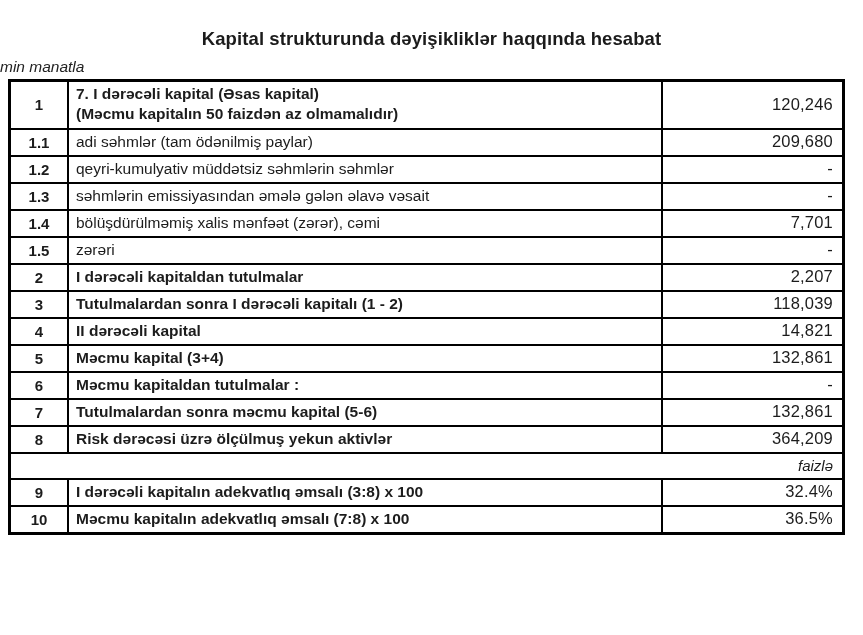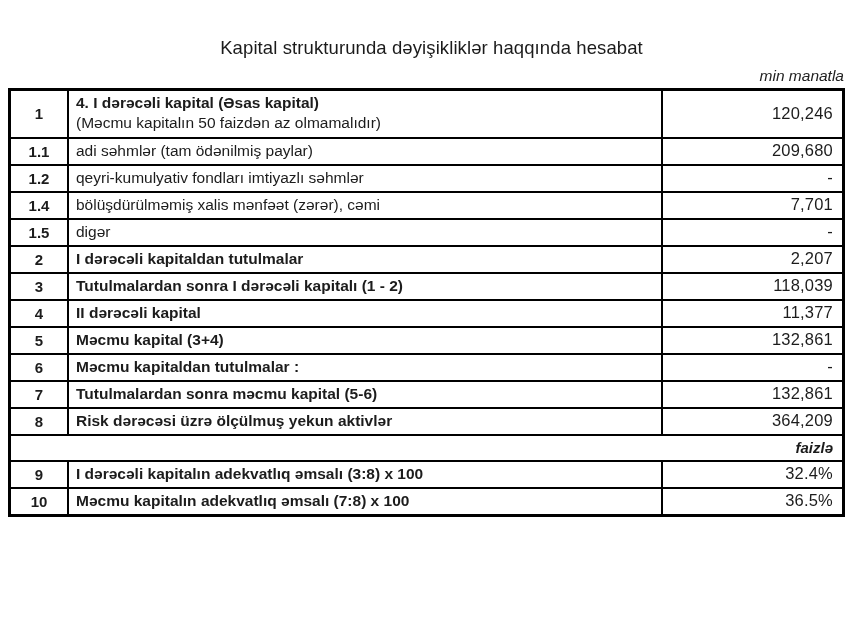--- a/index.html
+++ b/index.html
@@ -13,29 +13,28 @@
     -webkit-font-smoothing: antialiased;
   }
   .page {
     position: relative;
     width: 863px;
     height: 635px;
     overflow: hidden;
   }
   .report-title {
     margin: 0;
-    padding-top: 37px;
+    padding-top: 28px;
     text-align: center;
     font-size: 18.5px;
-    font-weight: normal;
+    font-weight: bold;
     letter-spacing: 0.1px;
     color: #1b1b1b;
   }
   .unit-note {
-    text-align: right;
     font-style: italic;
     font-size: 15.5px;
     margin: 8px 19px 3px 0;
     color: #222;
   }
   table.report {
     border-collapse: collapse;
     table-layout: fixed;
     width: 837px;
     margin-left: 8px;
@@ -63,72 +62,79 @@
     font-size: 16.5px;
     padding: 2px 9px 3px 4px;
     font-weight: normal;
     letter-spacing: 0.2px;
     margin-left: 20px;
   }
   tr.data-row { height: 17px; }
   tr.data-row.tall { height: 48px; }
   .label-main { line-height: 20px; }
   tr.bold .label-main { font-weight: bold; }
-  .label-sub { line-height: 20px; font-weight: normal; }
-  tr.note-row { height: 26px; font-weight: bold; }
+  .label-sub { line-height: 20px; font-weight: bold; }
+  tr.note-row { height: 26px; }
   td.note-cell {
     text-align: right;
     font-style: italic;
     font-size: 15px;
     padding: 1px 9px 2px 4px;
     border-left: none;
     border-right: none;
   }
 </style>
 </head>
 <body>
 
 <div class="page">
   <h1 class="report-title">Kapital strukturunda dəyişikliklər haqqında hesabat</h1>
   <div class="unit-note">min manatla</div>
   <table class="report">
     <tbody id="table-body">
         <tr class="data-row bold tall">
           <td class="col-no">1</td>
           <td class="col-label">
-            <div class="label-main">4. I dərəcəli kapital (Əsas kapital)</div>
+            <div class="label-main">7. I dərəcəli kapital (Əsas kapital)</div>
             <div class="label-sub">(Məcmu kapitalın 50 faizdən az olmamalıdır)</div>
           </td>
           <td class="col-value">120,246</td>
         </tr>
         <tr class="data-row">
           <td class="col-no">1.1</td>
           <td class="col-label">
             <div class="label-main">adi səhmlər (tam ödənilmiş paylar)</div>
           </td>
           <td class="col-value">209,680</td>
         </tr>
         <tr class="data-row">
           <td class="col-no">1.2</td>
           <td class="col-label">
-            <div class="label-main">qeyri-kumulyativ fondları imtiyazlı səhmlər</div>
+            <div class="label-main">qeyri-kumulyativ müddətsiz səhmlərin səhmlər</div>
+          </td>
+          <td class="col-value">-</td>
+        </tr>
+        <tr class="data-row">
+          <td class="col-no">1.3</td>
+          <td class="col-label">
+            <div class="label-main">səhmlərin emissiyasından əmələ gələn əlavə vəsait</div>
           </td>
           <td class="col-value">-</td>
         </tr>
         <tr class="data-row">
           <td class="col-no">1.4</td>
           <td class="col-label">
             <div class="label-main">bölüşdürülməmiş xalis mənfəət (zərər), cəmi</div>
           </td>
           <td class="col-value">7,701</td>
         </tr>
         <tr class="data-row">
           <td class="col-no">1.5</td>
           <td class="col-label">
-            <div class="label-main">digər</div>
+            <div class="label-main">zərəri</div>
           </td>
           <td class="col-value">-</td>
         </tr>
         <tr class="data-row bold">
           <td class="col-no">2</td>
           <td class="col-label">
             <div class="label-main">I dərəcəli kapitaldan tutulmalar</div>
           </td>
           <td class="col-value">2,207</td>
         </tr>
@@ -137,21 +143,21 @@
           <td class="col-label">
             <div class="label-main">Tutulmalardan sonra I dərəcəli kapitalı (1 - 2)</div>
           </td>
           <td class="col-value">118,039</td>
         </tr>
         <tr class="data-row bold">
           <td class="col-no">4</td>
           <td class="col-label">
             <div class="label-main">II dərəcəli kapital</div>
           </td>
-          <td class="col-value">11,377</td>
+          <td class="col-value">14,821</td>
         </tr>
         <tr class="data-row bold">
           <td class="col-no">5</td>
           <td class="col-label">
             <div class="label-main">Məcmu kapital (3+4)</div>
           </td>
           <td class="col-value">132,861</td>
         </tr>
         <tr class="data-row bold">
           <td class="col-no">6</td>

